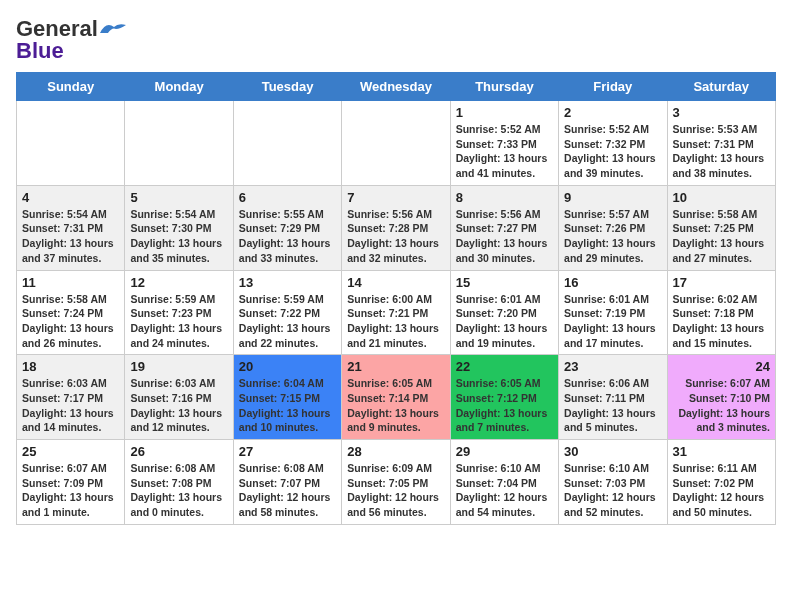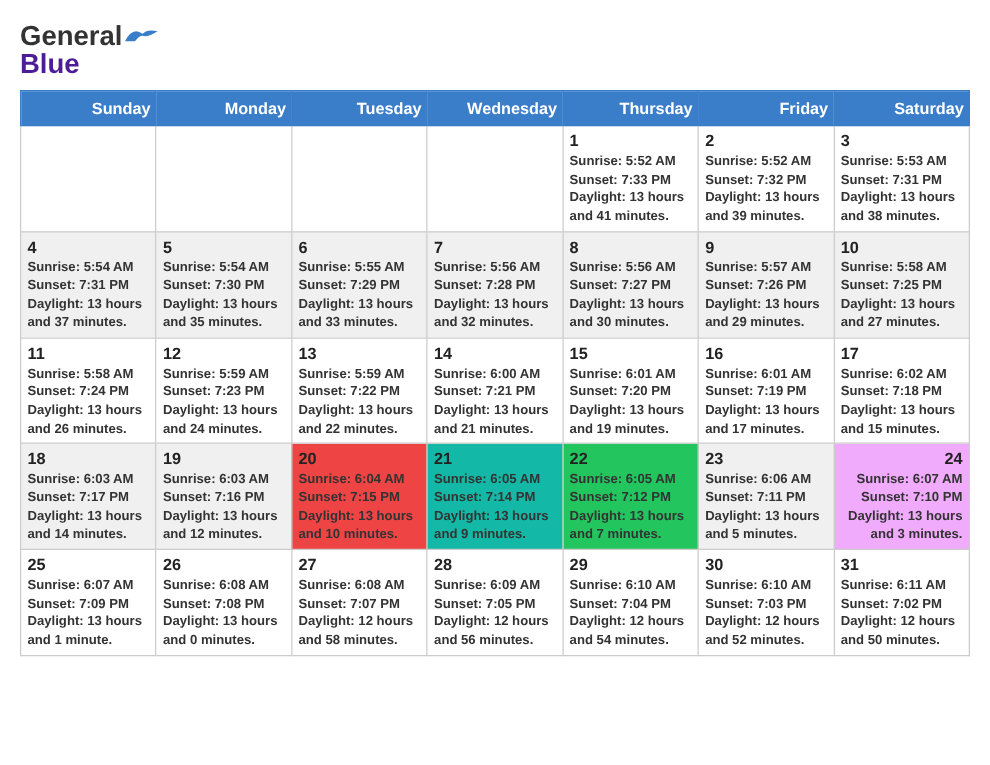--- a/index.html
+++ b/index.html
@@ -40,21 +40,21 @@
     }
     .calendar {
       width: 100%;
       border-collapse: collapse;
       font-size: 11px;
     }
     .calendar th {
       background-color: #3a7dc9;
       color: #fff;
       padding: 6px 4px;
-      text-align: right;
+      text-align: center;
       font-size: 13px;
       font-weight: bold;
       border: 1px solid #3a7dc9;
     }
     .calendar td {
       border: 1px solid #ccc;
       vertical-align: top;
       padding: 4px 5px;
       width: 108px;
       min-height: 80px;
@@ -192,25 +192,25 @@
       </tr>
       <tr>
         <td style="background: rgb(240, 240, 240); margin-left: 36px;">
           <span class="day-num">18</span>
           <div class="day-detail">Sunrise: 6:03 AM<br>Sunset: 7:17 PM<br>Daylight: 13 hours<br>and 14 minutes.</div>
         </td>
         <td style="background: rgb(240, 240, 240);">
           <span class="day-num">19</span>
           <div class="day-detail">Sunrise: 6:03 AM<br>Sunset: 7:16 PM<br>Daylight: 13 hours<br>and 12 minutes.</div>
         </td>
-        <td style="background: #ef4444;">
+        <td style="background: #3b82f6;">
           <span class="day-num">20</span>
           <div class="day-detail">Sunrise: 6:04 AM<br>Sunset: 7:15 PM<br>Daylight: 13 hours<br>and 10 minutes.</div>
         </td>
-        <td style="background: #14b8a6;">
+        <td style="background: #fca5a5;">
           <span class="day-num">21</span>
           <div class="day-detail">Sunrise: 6:05 AM<br>Sunset: 7:14 PM<br>Daylight: 13 hours<br>and 9 minutes.</div>
         </td>
         <td style="background: #22c55e;">
           <span class="day-num">22</span>
           <div class="day-detail">Sunrise: 6:05 AM<br>Sunset: 7:12 PM<br>Daylight: 13 hours<br>and 7 minutes.</div>
         </td>
         <td style="background: rgb(240, 240, 240);">
           <span class="day-num">23</span>
           <div class="day-detail">Sunrise: 6:06 AM<br>Sunset: 7:11 PM<br>Daylight: 13 hours<br>and 5 minutes.</div>

